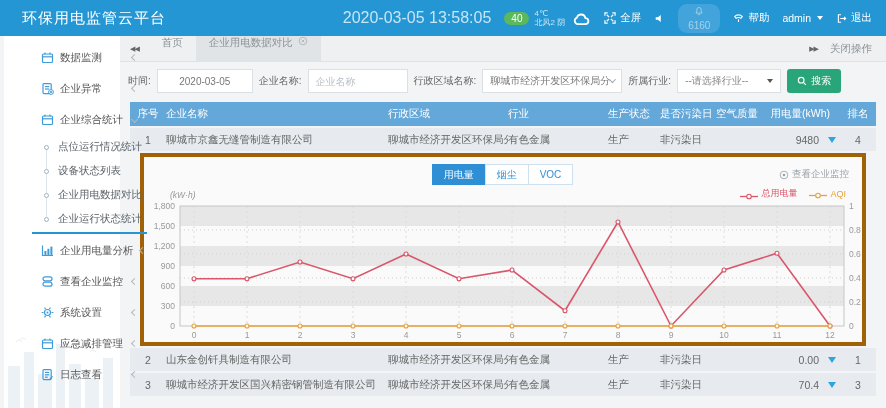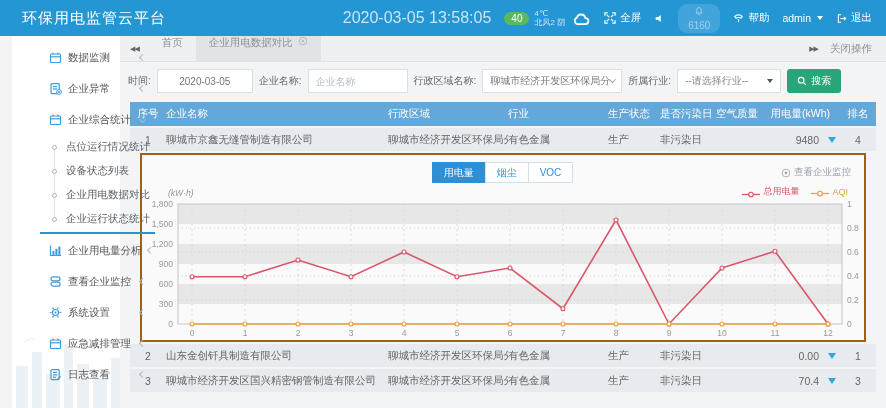--- a/index.html
+++ b/index.html
@@ -16,21 +16,21 @@
   .hweather{display:flex;align-items:center;gap:5px;}
   .aqi{background:#5cb85c;border-radius:8px;padding:1px 7px;font-size:10px;color:#fff;}
   .wcol{display:flex;flex-direction:column;line-height:1.15;font-size:8px;color:rgba(255,255,255,.75);}
   .hbtn{display:flex;align-items:center;gap:4px;font-size:10.5px;cursor:pointer;white-space:nowrap;}
   .pill{display:flex;align-items:center;gap:4px;background:rgba(255,255,255,.14);border-radius:9px;padding:2px 10px;color:rgba(255,255,255,.5);font-size:10px;flex-direction:column;}
   .pill .ic{stroke:rgba(255,255,255,.5);}
   .hic{stroke:#fff;fill:none;stroke-width:1.3;}
   .caret{width:0;height:0;border-left:3.5px solid transparent;border-right:3.5px solid transparent;border-top:4px solid #fff;margin-left:2px;}
 
   
-  .sidebar{position:absolute;top:36px;left:12px;bottom:0;width:144px;background:#fff;border-right:1px solid #e4e8eb;overflow:hidden;padding-left:28px;}
+  .sidebar{position:absolute;top:36px;left:4px;bottom:0;width:144px;background:#fff;border-right:1px solid #e4e8eb;overflow:hidden;padding-left:28px;}
   .side-item{height:31px;display:flex;align-items:center;padding-left:9px;gap:6px;cursor:pointer;color:#555;}
   .side-item .lbl{white-space:nowrap;}
   .chev{width:5px;height:5px;border-right:1px solid #b3b9bf;border-bottom:1px solid #b3b9bf;margin-left:auto;margin-right:10px;flex:0 0 auto;}
   .chev.left{transform:rotate(135deg);}
   .chev.down{transform:rotate(45deg);}
   .subwrap{position:relative;}
   .subwrap::before{content:'';position:absolute;left:14px;top:12px;bottom:12px;width:1px;background:#dde3e8;}
   .sub-item{height:24px;display:flex;align-items:center;padding-left:12px;gap:9px;cursor:pointer;color:#5a6268;position:relative;}
   .bullet{width:5px;height:5px;border-radius:50%;background:#fff;border:1px solid #9fb4c4;flex:0 0 auto;}
   .side-div{height:2px;background:#2496d4;margin:1px 0;}
@@ -70,21 +70,21 @@
   .c3{width:100px;flex:0 0 auto;}
   .c4{width:52px;flex:0 0 auto;}
   .c5{width:56px;flex:0 0 auto;}
   .c6{width:52px;flex:0 0 auto;}
   .c7{width:72px;flex:0 0 auto;display:flex;align-items:center;justify-content:flex-end;padding-right:4px;}
   .thead .c7{display:block;text-align:right;padding-right:10px;}
   .c8{width:36px;text-align:center;flex:0 0 auto;}
   .tri-down{width:0;height:0;border-left:4.5px solid transparent;border-right:4.5px solid transparent;border-top:6.5px solid #2ba6e0;margin-left:9px;}
 
   
-  .panel{margin:2px 10px 0 10px;background:#fafafa;border:2px solid #a16207;position:relative;}
+  .panel{margin:2px 10px 0 10px;background:#fafafa;border:4px solid #a16207;position:relative;}
   .ptabs{display:flex;justify-content:center;padding-top:7px;}
   .ptab{height:21px;display:flex;align-items:center;padding:0 11px;font-size:10px;border:1px solid #cfe0ee;background:#fff;color:#2e8fd4;cursor:pointer;margin-left:-1px;}
   .ptab.active{background:#2e8fd4;border-color:#2e8fd4;color:#fff;}
   .monitor{position:absolute;right:13px;top:11px;color:#9aa3ab;font-size:9.5px;display:flex;align-items:center;gap:3px;cursor:pointer;}
   .legendrow{display:flex;align-items:flex-end;padding:3px 16px 0 26px;height:15px;}
   .kwh{color:#999;font-size:8.5px;font-style:italic;}
   .legend{margin-left:auto;display:flex;gap:12px;font-size:9px;align-items:center;}
   .lg-item{display:flex;align-items:flex-end;gap:3px;cursor:pointer;}
   .tick{font-size:8.5px;fill:#999;font-family:"Liberation Sans",sans-serif;}
 </style>

